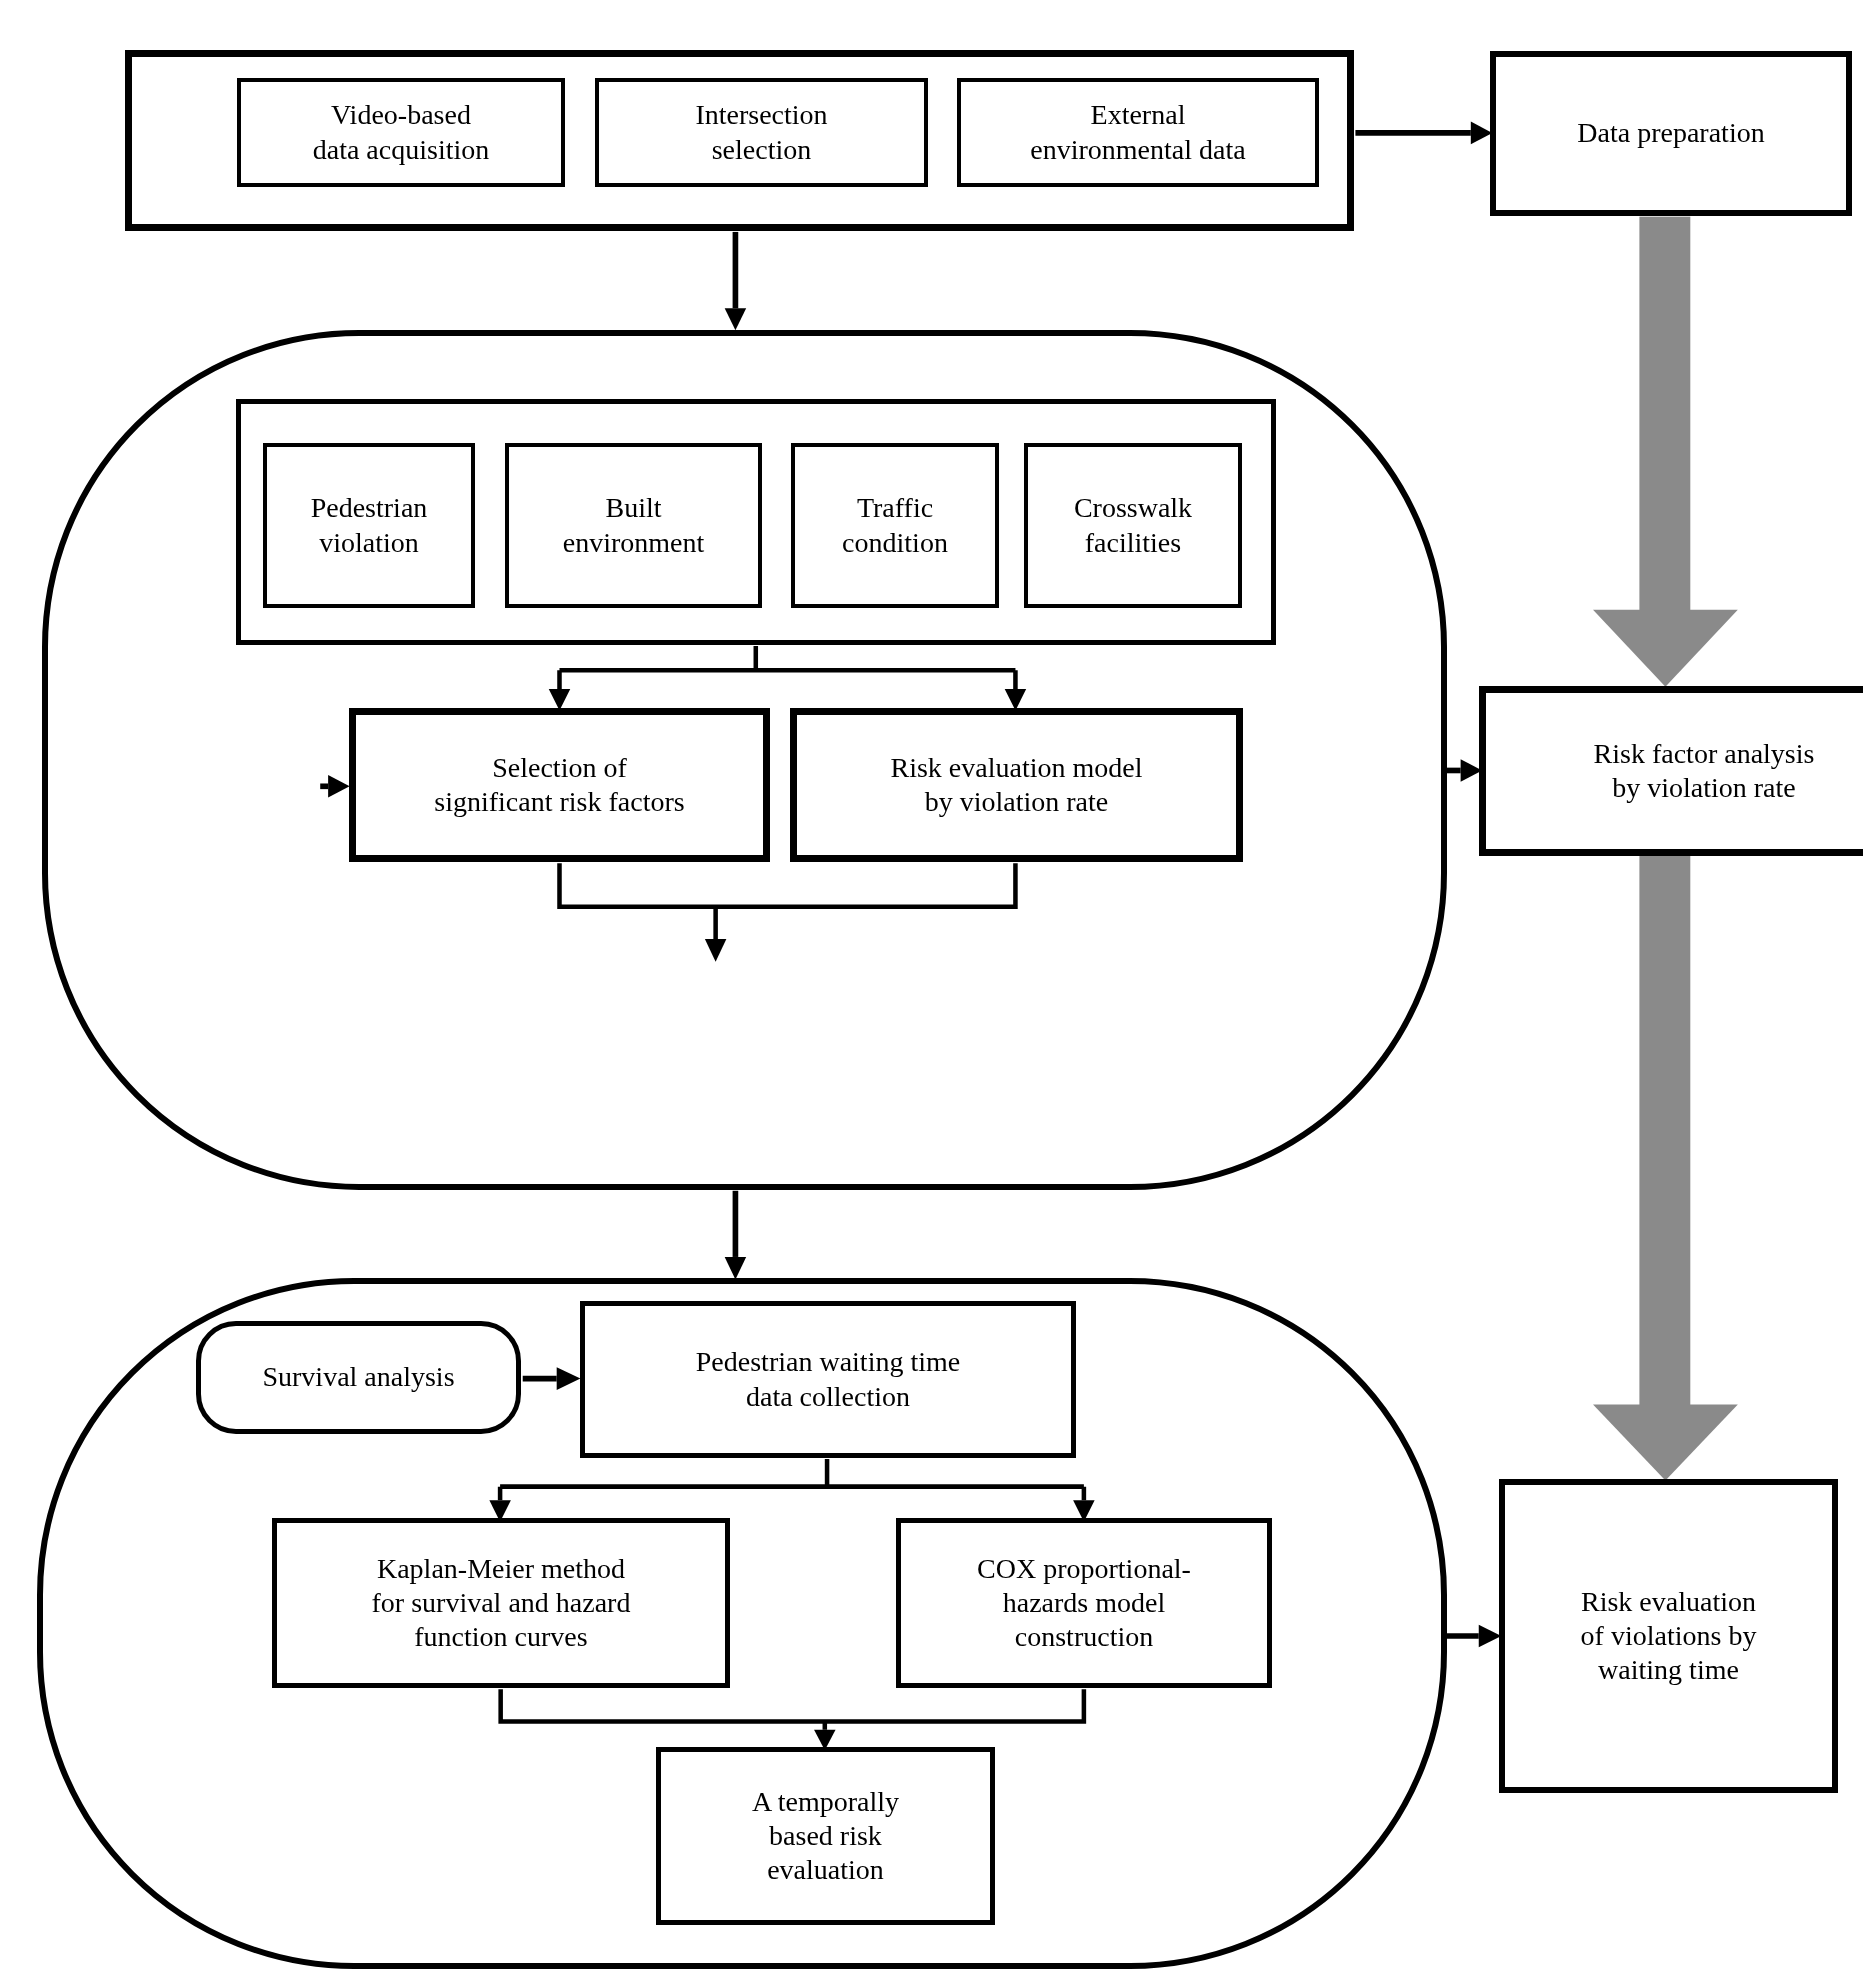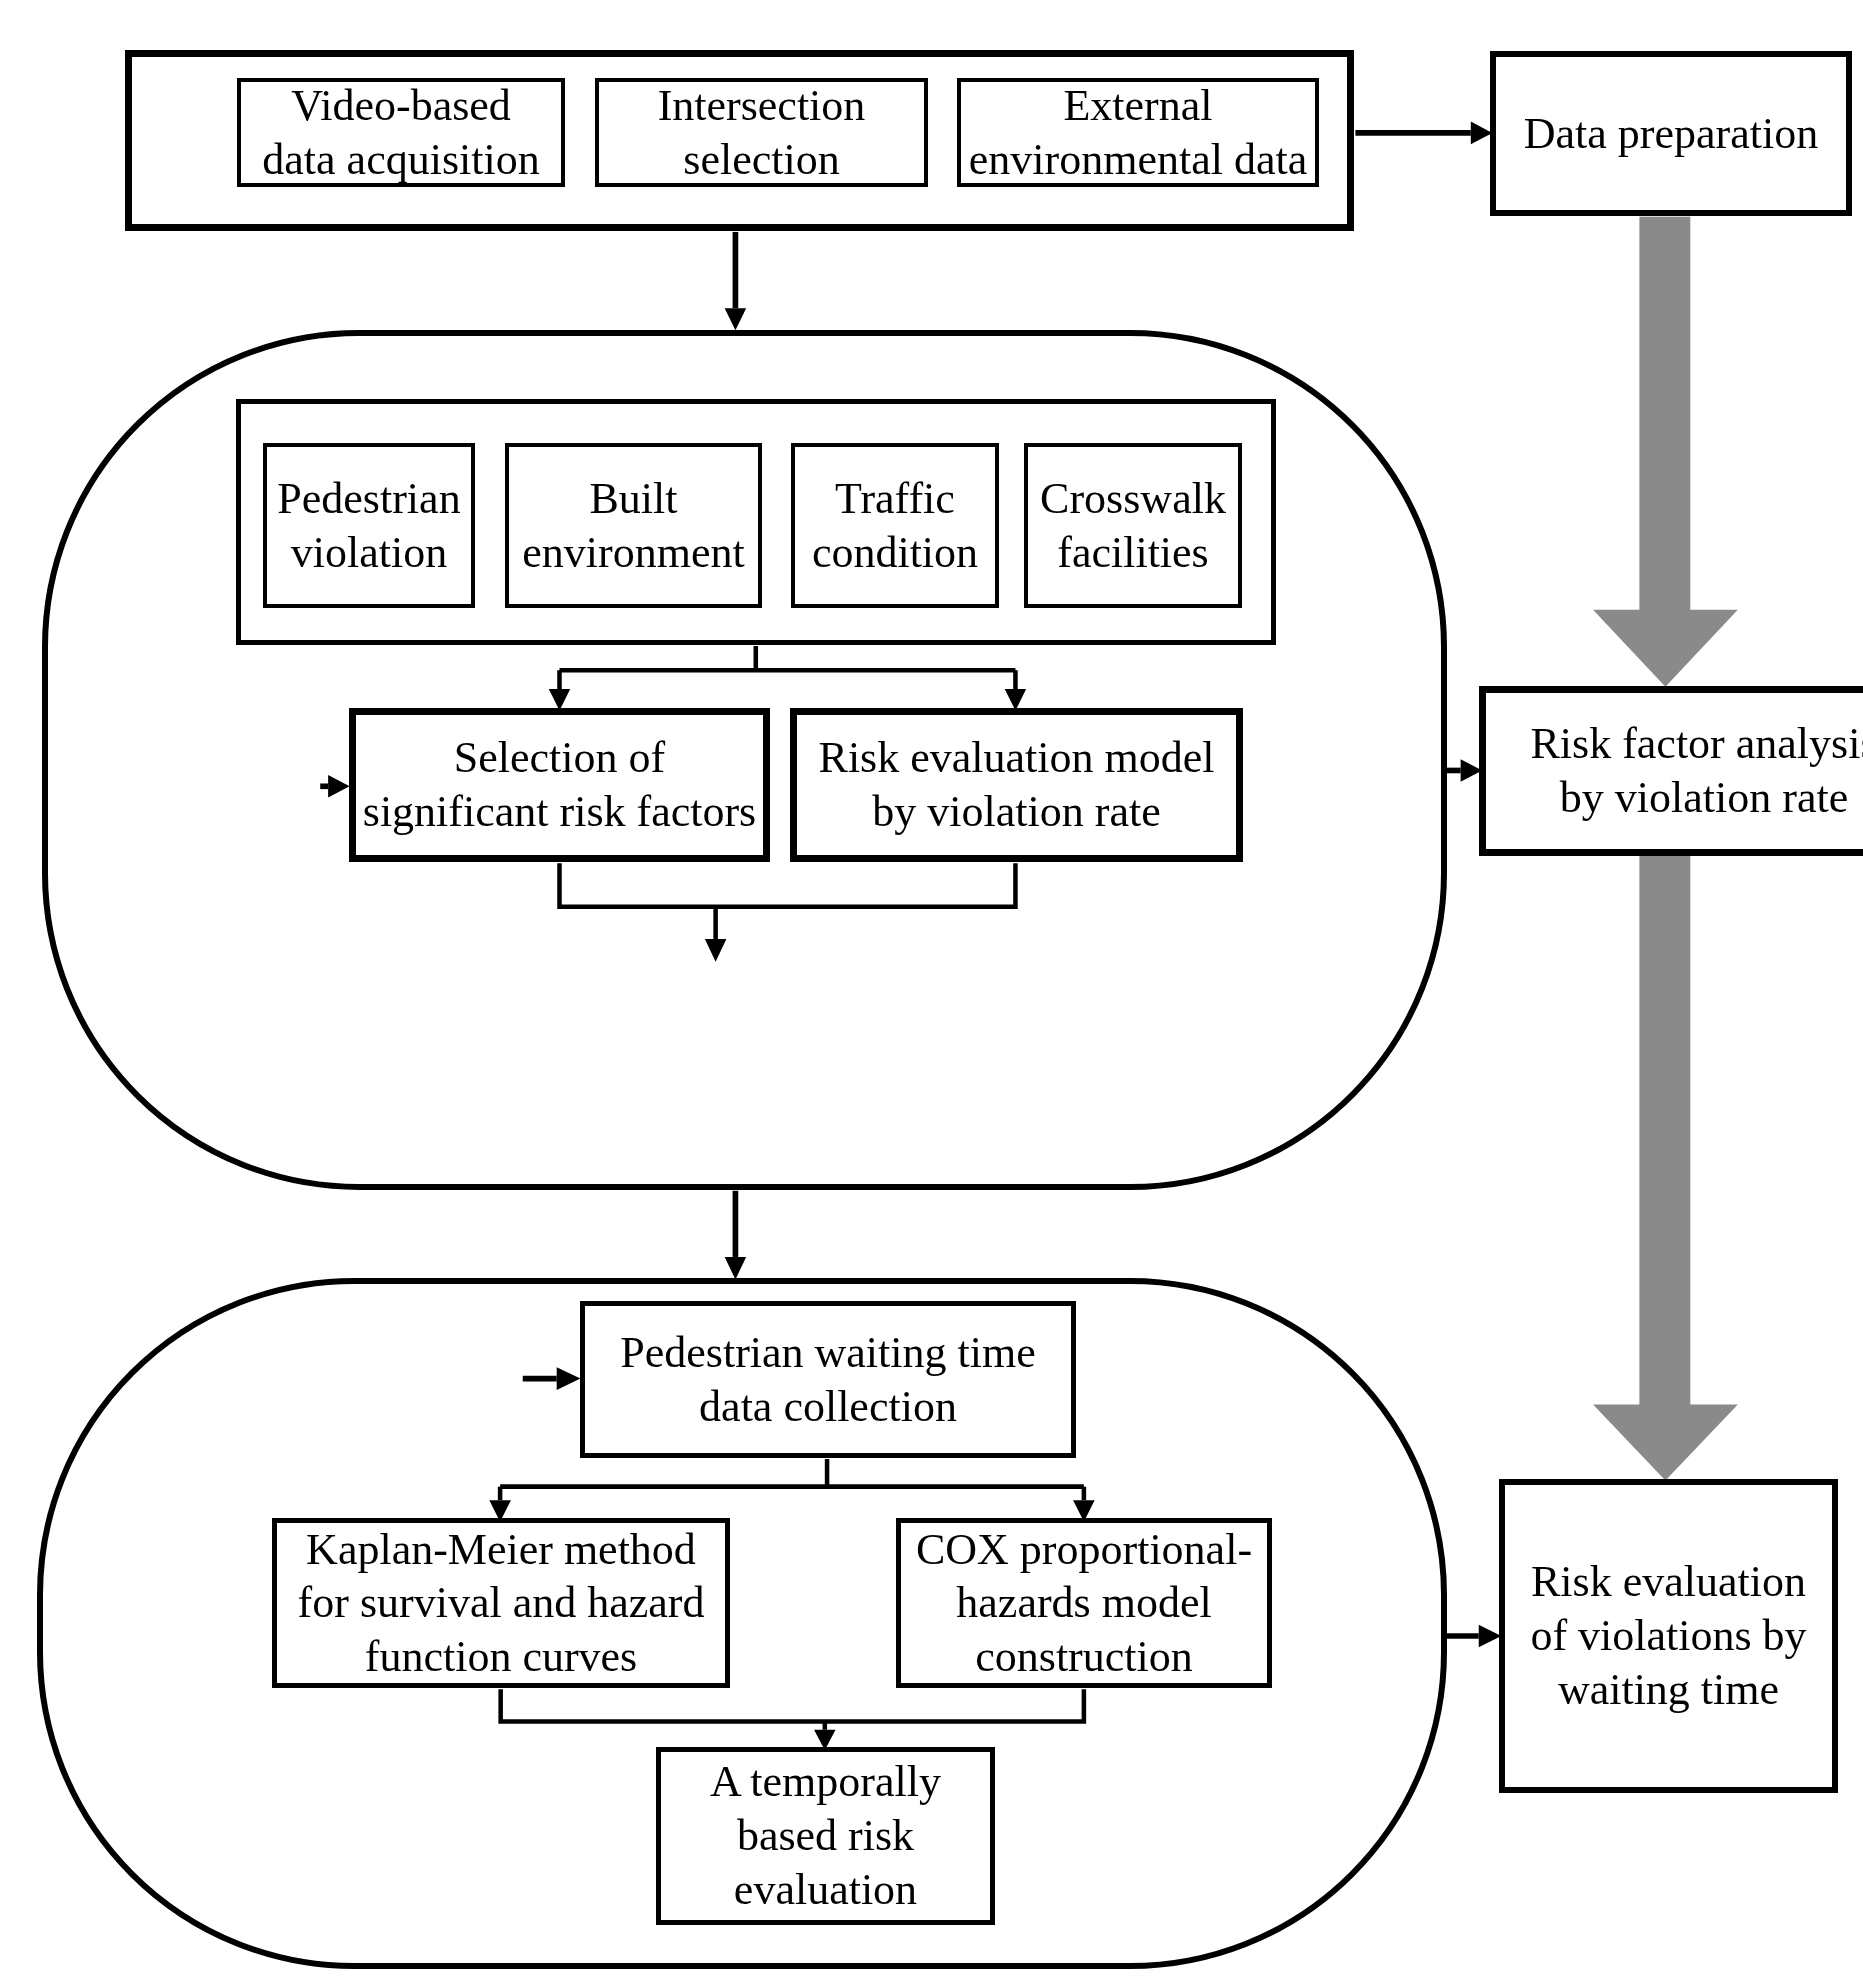--- a/index.html
+++ b/index.html
@@ -6,21 +6,21 @@
     margin: 0;
     padding: 0;
     background: #ffffff;
   }
   .canvas {
     position: relative;
     width: 1864px;
     height: 1985px;
     background: #ffffff;
     font-family: "Liberation Serif", serif;
-    font-size: 44px;
+    font-size: 28px;
     line-height: 1.22;
     color: #000000;
     overflow: hidden;
   }
   .frame {
     position: absolute;
     box-sizing: border-box;
     border: 6.8px solid #000000;
     background: #ffffff;
     z-index: 0;
@@ -130,20 +130,21 @@
   <div class="node" style="left:349px; top:708px; width:421px; height:154px; border-width:7.4px;">Selection of
 significant risk factors</div>
 
   <div class="node" style="left:790px; top:708px; width:453px; height:154px; border-width:7.4px;">Risk evaluation model
 by violation rate</div>
 
 
   <div class="node" style="left:1479px; top:686px; width:450px; height:170px; border-width:7.4px;">Risk factor analysis
 by violation rate</div>
 
+  <div class="node stadium" style="left:196px; top:1321px; width:325px; height:113px; border-width:5.7px;">Survival analysis</div>
 
   <div class="node" style="left:580px; top:1301px; width:496px; height:157px; border-width:5.7px;">Pedestrian waiting time
 data collection</div>
 
   <div class="node" style="left:272px; top:1518px; width:458px; height:170px; border-width:5.7px;">Kaplan-Meier method
 for survival and hazard
 function curves</div>
 
   <div class="node" style="left:896px; top:1518px; width:376px; height:170px; border-width:5.7px;">COX proportional-
 hazards model

